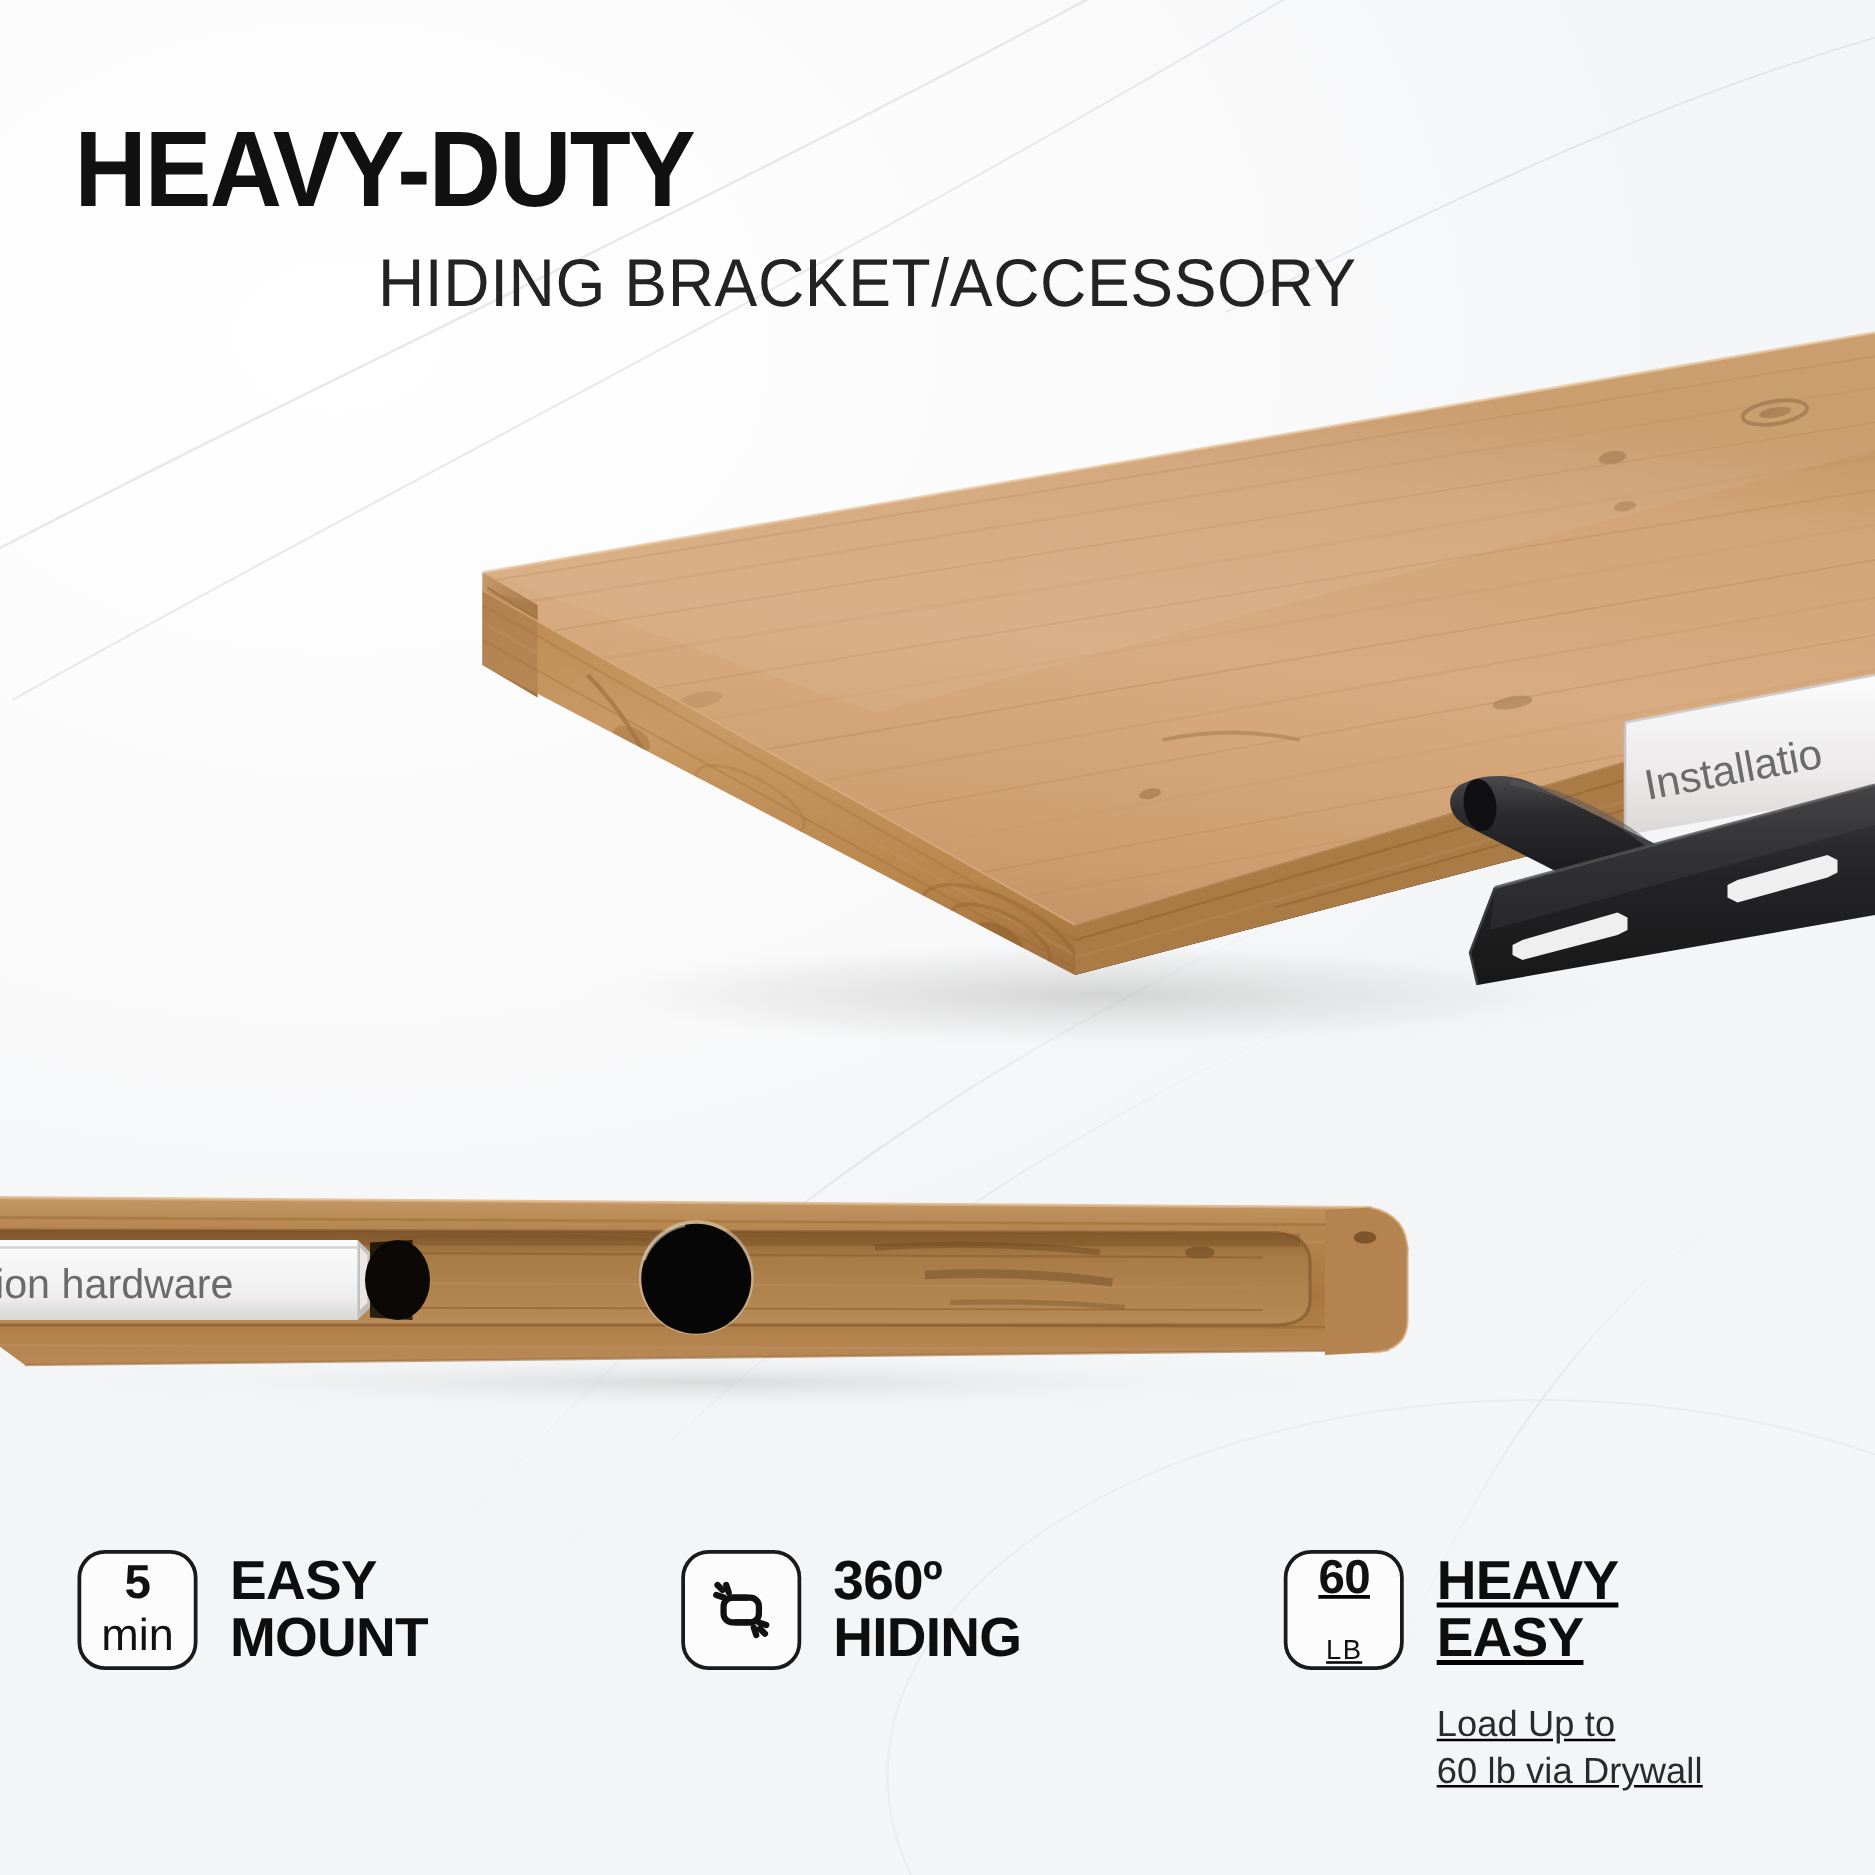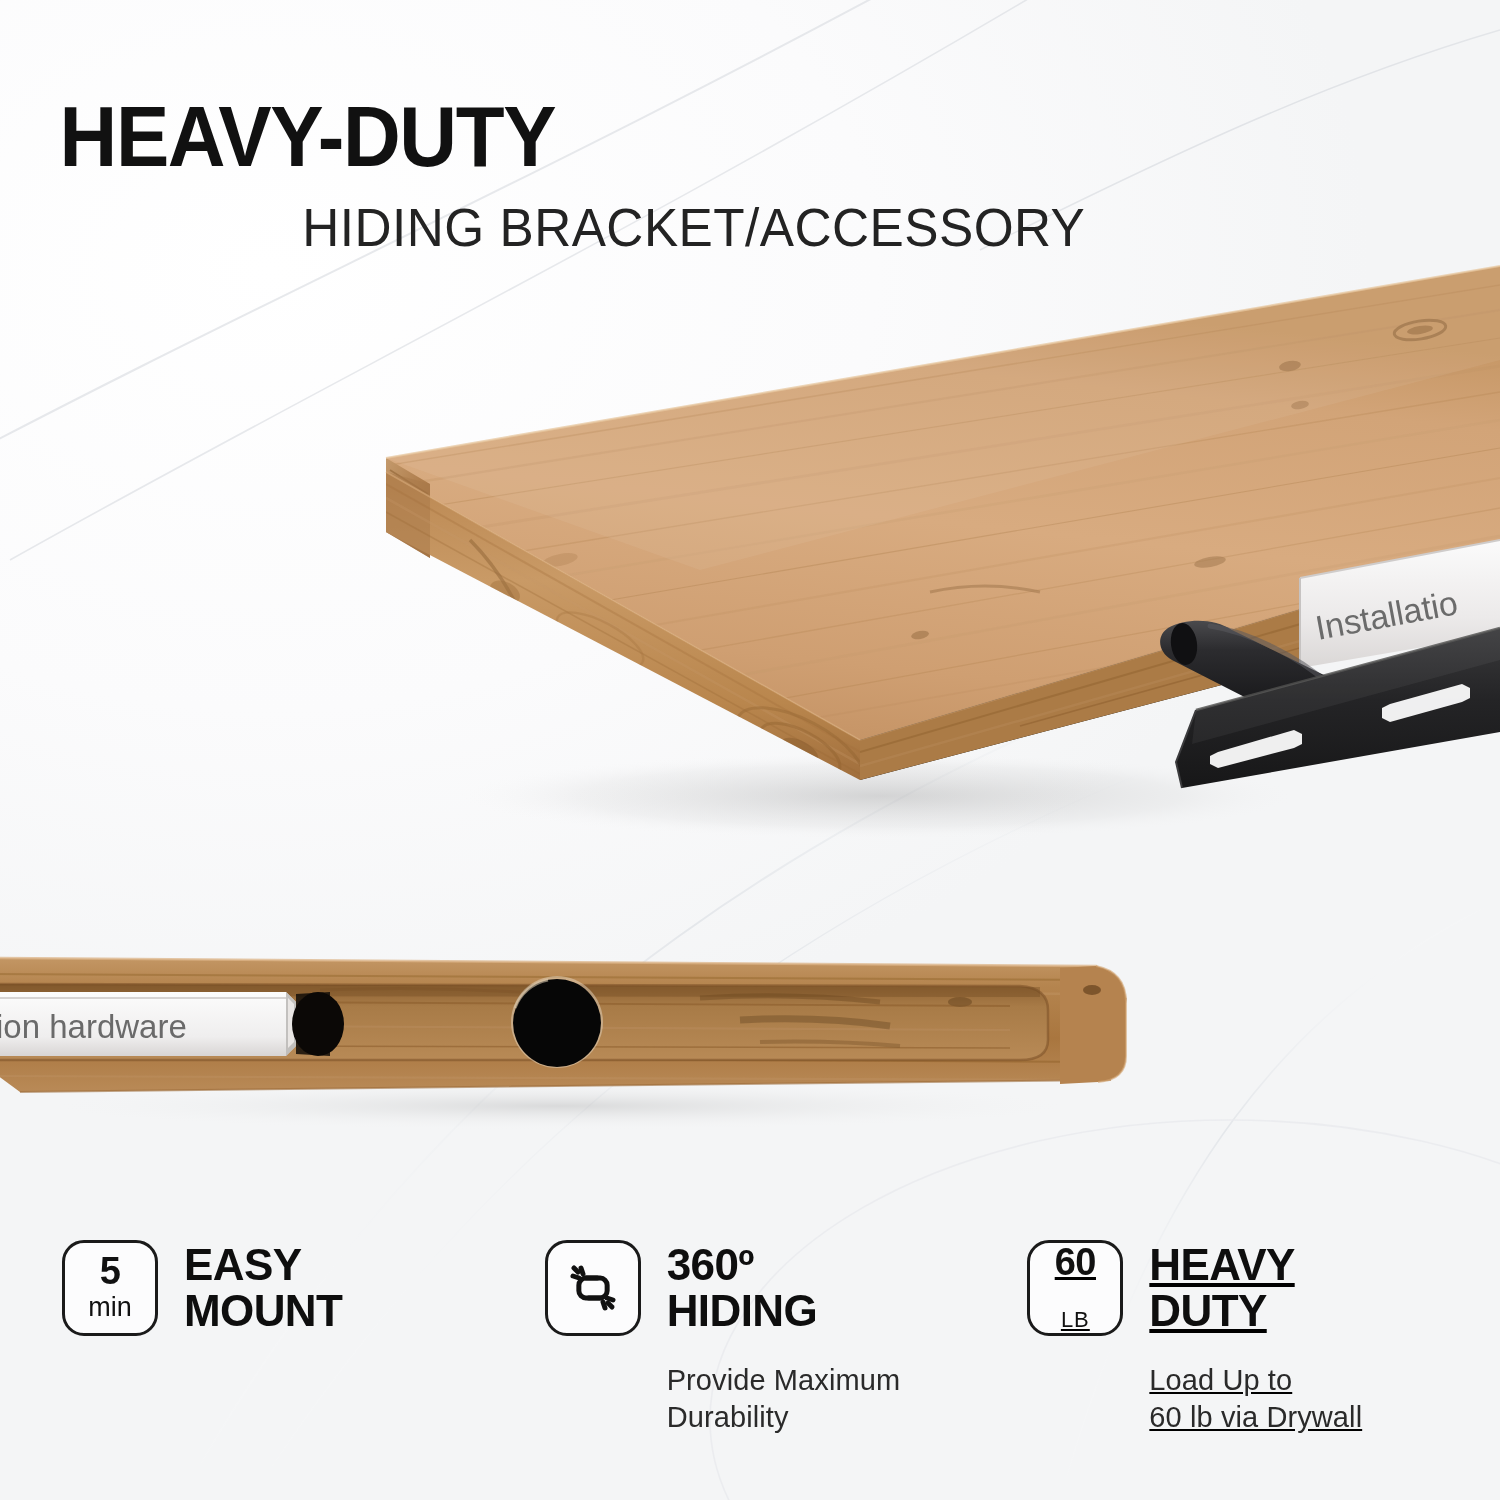--- a/index.html
+++ b/index.html
@@ -118,21 +118,21 @@
     background: #fcfcfd;
   }
   .badge-num {
     font-size: 38px;
     font-weight: 700;
     line-height: 1;
     color: #111;
     letter-spacing: -0.5px;
   }
   .badge-unit {
-    font-size: 27px;
+    font-size: 36px;
     font-weight: 300;
     line-height: 1.15;
     color: #111;
     letter-spacing: 0px;
     margin-top: 2px;
   }
   .badge-unit.small {
     font-size: 22px;
     letter-spacing: 1px;
     margin-top: 26px;
@@ -451,32 +451,30 @@
               <path d="M 10 9 L 14 13"></path>
               <path d="M 41 49 L 39 43"></path>
               <path d="M 49 41 L 43 39"></path>
               <path d="M 48 48 L 44 44"></path>
             </g>
           </svg>
         </div>
         <div class="feat-title">360º
 HIDING</div>
       </div>
-      <div class="feat-desc">Provide Maximum
-Durability</div>
     </div>
 
     <div class="feature">
       <div class="feat-head">
         <div class="badge">
           <span class="badge-num">60</span>
           <span class="badge-unit small">LB</span>
         </div>
         <div class="feat-title">HEAVY
-DUTY</div>
+EASY</div>
       </div>
       <div class="feat-desc">Load Up to
 60 lb via Drywall</div>
     </div>
 
   </div>
 
 </div>
 
 </body></html>

